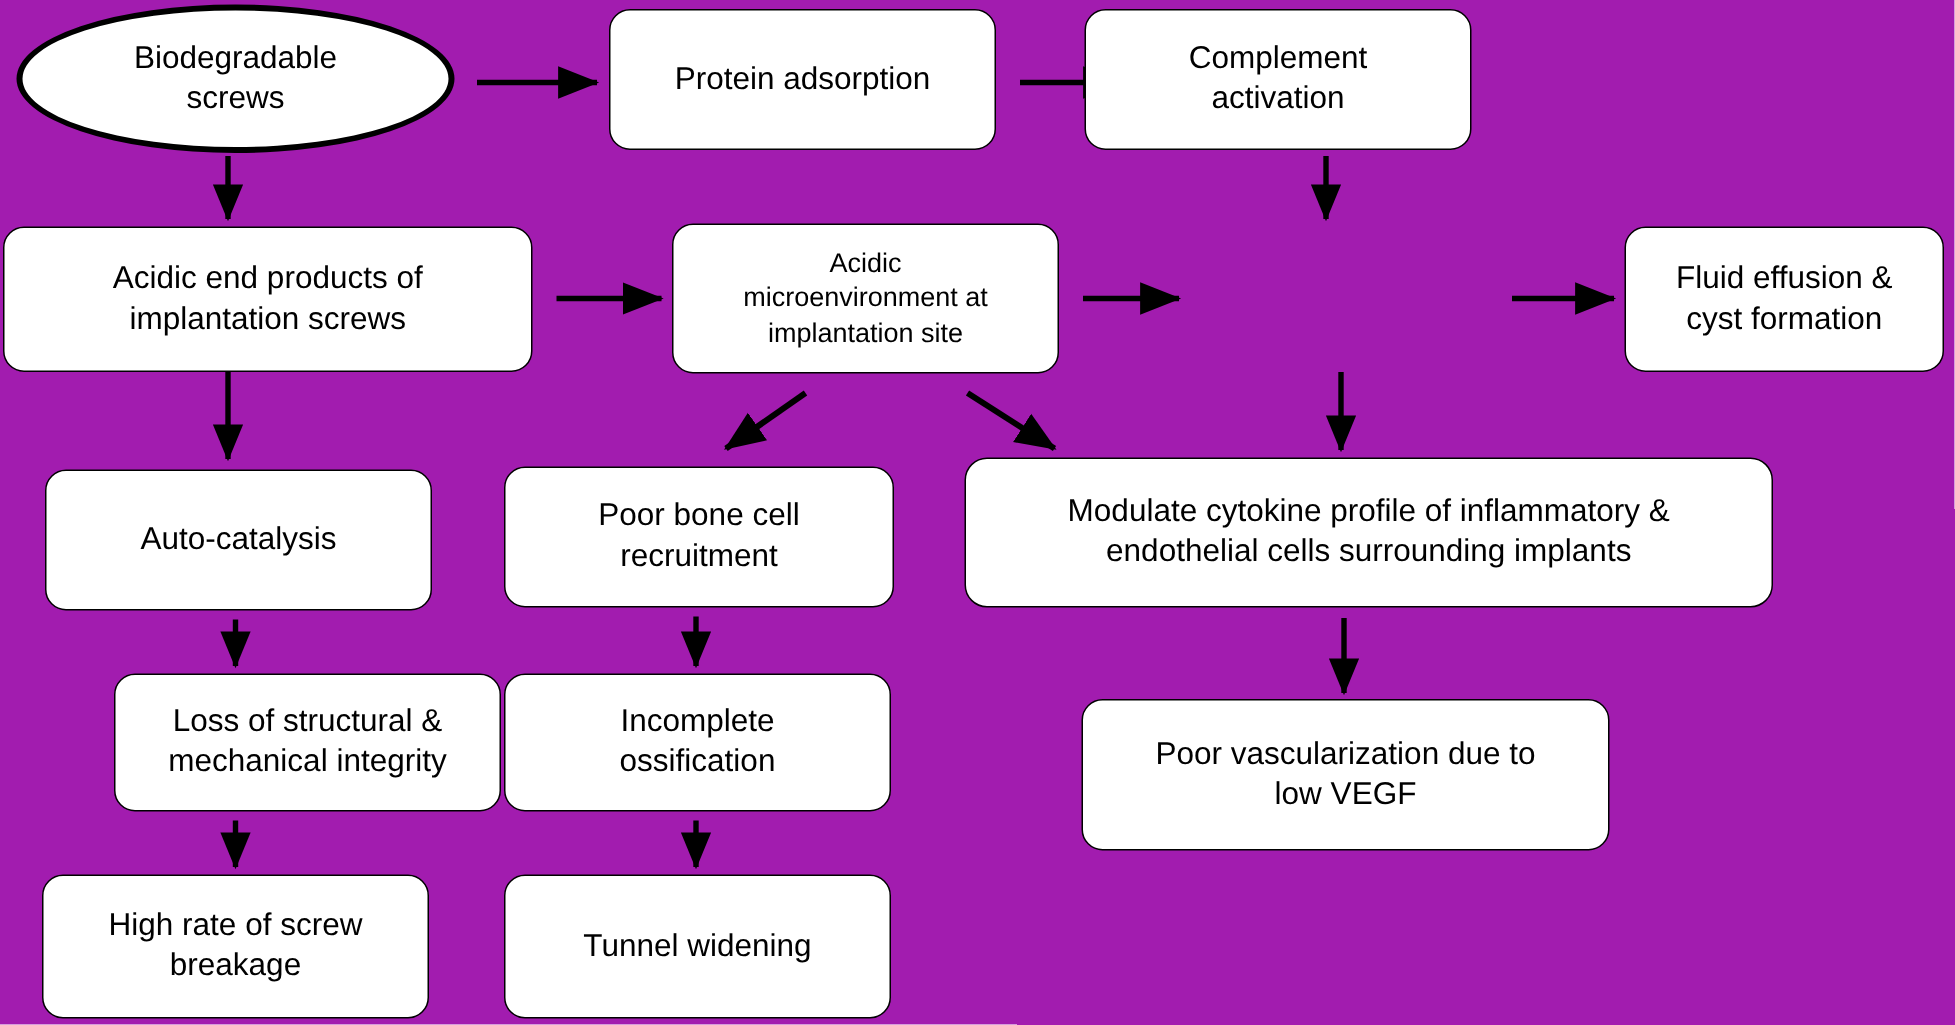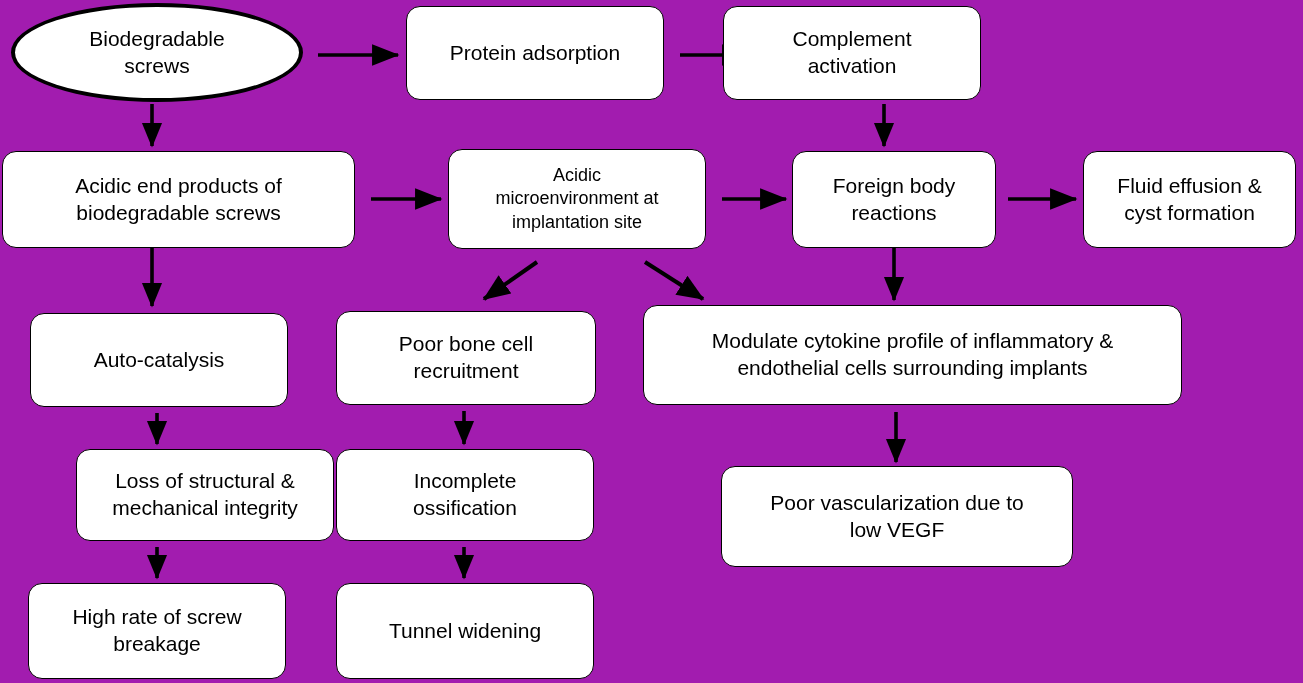--- a/index.html
+++ b/index.html
@@ -95,38 +95,36 @@
 
   <div class="node start fs21" style="left:11px; top:3px; width:292px; height:99px;">Biodegradable
 screws</div>
 
   <div class="node fs21" style="left:406px; top:6px; width:258px; height:94px;">Protein adsorption</div>
 
   <div class="node fs21" style="left:723px; top:6px; width:258px; height:94px;">Complement
 activation</div>
 
   <div class="node fs21" style="left:2px; top:151px; width:353px; height:97px;">Acidic end products of
-biodegradable screws</div>
+implantation screws</div>
 
   <div class="node fs20" style="left:448px; top:149px; width:258px; height:100px;">Acidic
 microenvironment at
 implantation site</div>
 
-  <div class="node fs21" style="left:792px; top:151px; width:204px; height:97px;">Foreign body
-reactions</div>
 
   <div class="node fs21" style="left:1083px; top:151px; width:213px; height:97px;">Fluid effusion &amp;
 cyst formation</div>
 
   <div class="node fs21" style="left:30px; top:313px; width:258px; height:94px;">Auto-catalysis</div>
 
   <div class="node fs21" style="left:336px; top:311px; width:260px; height:94px;">Poor bone cell
 recruitment</div>
 
-  <div class="node fs21" style="left:643px; top:305px; width:539px; height:100px;">Modulate cytokine profile of inflammatory &amp;
+  <div class="node fs21" style="left:643px; top:305px; width:539px; height:100px;border-radius:15px;">Modulate cytokine profile of inflammatory &amp;
 endothelial cells surrounding implants</div>
 
   <div class="node fs21" style="left:28px; top:449px; width:258px; height:92px;margin-left:48px;">Loss of structural &amp;
 mechanical integrity</div>
 
   <div class="node fs21" style="left:336px; top:449px; width:258px; height:92px;">Incomplete
 ossification</div>
 
   <div class="node fs21" style="left:721px; top:466px; width:352px; height:101px;">Poor vascularization due to
 low VEGF</div>

